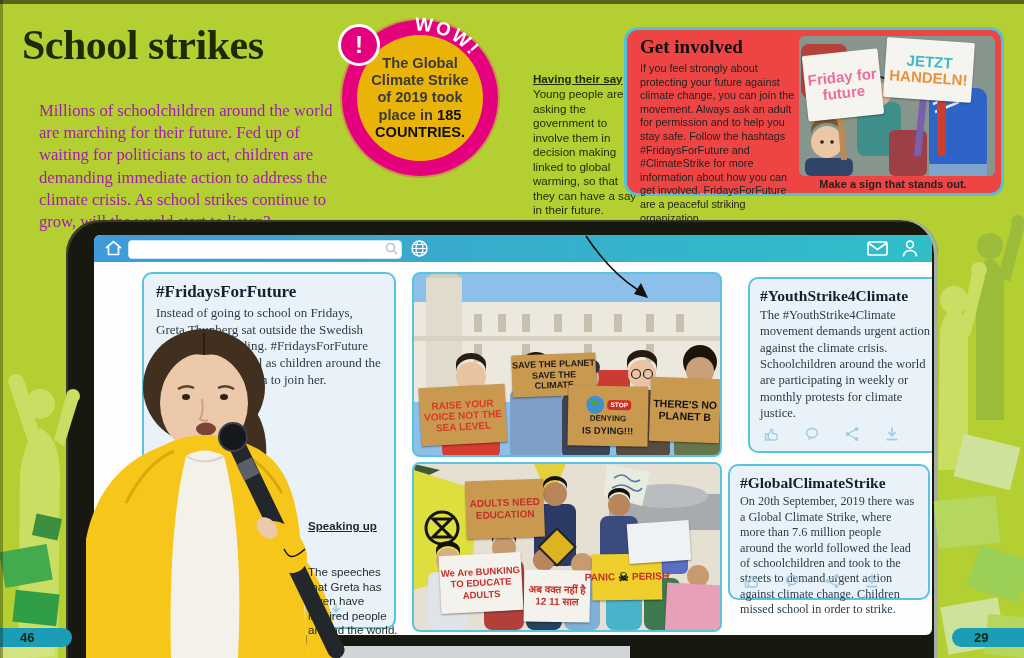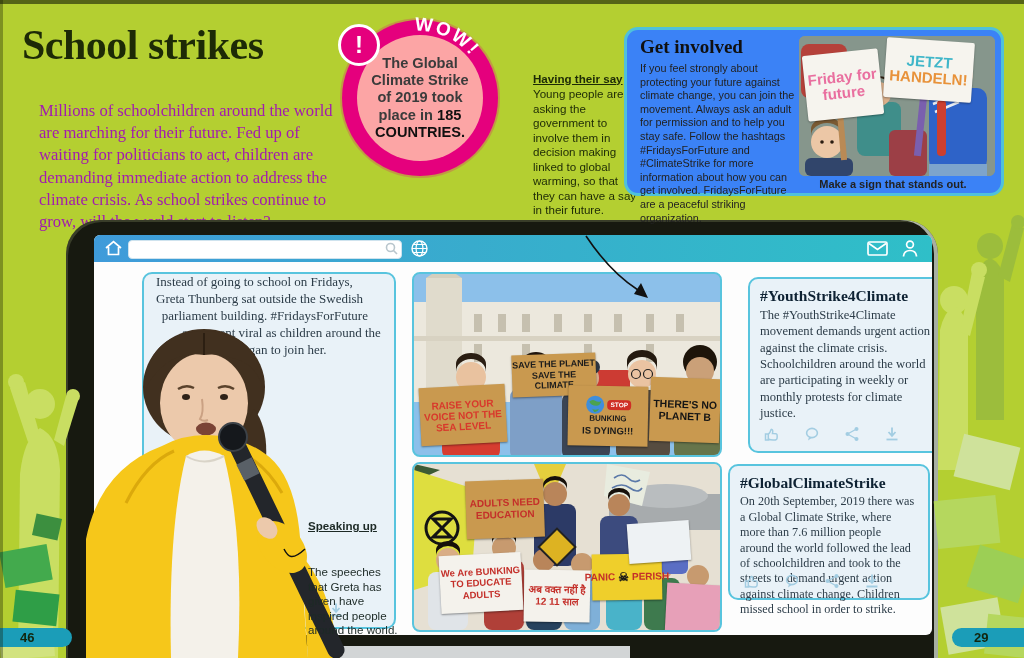--- a/index.html
+++ b/index.html
@@ -13,39 +13,39 @@
   
   .title{position:absolute;left:22px;top:24px;margin:0;
          font:700 42px/1 "Liberation Serif",serif;color:#1d2a06;letter-spacing:-.5px;}
   .intro{position:absolute;left:23px;top:84px;width:312px;margin:16px;
          font:16.6px/1.34 "Liberation Serif",serif;color:#a21caf;}
 
   
   .wow{position:absolute;left:342px;top:20px;width:156px;height:156px;z-index:5;}
   .wow .ring{position:absolute;inset:0;border-radius:50%;background:#e5007d;
              box-shadow:0 0 0 2px rgba(229,0,125,.25);}
-  .wow .inner{position:absolute;inset:15px;border-radius:50%;background:#fca5a5;
+  .wow .inner{position:absolute;inset:15px;border-radius:50%;background:#eab308;
               display:flex;align-items:center;justify-content:center;text-align:center;}
   .wow .inner .txt{width:112px;font:700 14.6px/1.18 "Liberation Sans",sans-serif;color:#3b3b3b;}
   .wow .inner .txt b{color:#101010;font-weight:800;}
   .wow .excl{position:absolute;left:-4px;top:4px;width:36px;height:36px;border-radius:50%;
              background:#e5007d;border:3px solid #fff;display:flex;align-items:center;
              justify-content:center;font:800 24px/1 "Liberation Sans",sans-serif;color:#fff;z-index:2;}
   .wow svg.arc{position:absolute;inset:0;overflow:visible;}
 
   
   .annot{position:absolute;color:#1d2a06;}
   .annot h3{margin:0 0 1px;font:700 11.6px/1.25 "Liberation Sans",sans-serif;text-decoration:underline;}
   .annot p{margin:0;font:11.6px/1.25 "Liberation Sans",sans-serif;}
   .hts{left:533px;top:72px;width:110px;z-index:5;}
   .speakup{position:absolute;left:214px;top:252px;width:90px;z-index:8;}
   .speakup h3,.speakup p{color:#1d2a26;margin-top:32px;}
 
   
-  .getinv{position:absolute;left:624px;top:27px;width:380px;height:169px;background:#3b82f6;
+  .getinv{position:absolute;left:624px;top:27px;width:380px;height:169px;background:#ef4444;
           border:3px solid #4fc1da;border-radius:14px;box-sizing:border-box;z-index:5;}
   .getinv h2{position:absolute;left:13px;top:6px;margin:0;
              font:700 19px/1.2 "Liberation Serif",serif;color:#101010;}
   .getinv .body{position:absolute;left:13px;top:32px;width:158px;
                 font:10.8px/1.26 "Liberation Sans",sans-serif;color:#222;}
   .getinv .photo{position:absolute;left:172px;top:6px;width:196px;height:140px;
                  border-radius:6px;overflow:hidden;background:#86968c;}
   .getinv .caption{position:absolute;left:160px;top:148px;width:212px;text-align:center;
                    font:700 11px/1.2 "Liberation Sans",sans-serif;color:#222;}
   .gi-sign{position:absolute;background:#f6f4ee;border-radius:2px;
@@ -269,20 +269,21 @@
             <rect x="1" y="1" width="19" height="13" rx="1.5" fill="none" stroke="#fff" stroke-width="1.7"></rect>
             <path d="M2,2.5 L10.5,8.5 L19,2.5" fill="none" stroke="#fff" stroke-width="1.7"></path>
           </svg>
         <svg class="person" width="18" height="19" viewBox="0 0 18 19">
             <circle cx="9" cy="5.5" r="3.4" fill="none" stroke="#fff" stroke-width="1.7"></circle>
             <path d="M2.5,17.5 Q3,11.5 9,11.5 Q15,11.5 15.5,17.5" fill="none" stroke="#fff" stroke-width="1.7"></path>
           </svg>
       </div>
 
       <div class="card card-fff">
+        <h2>#FridaysForFuture</h2>
         <div class="head-spacer"></div>
         <p>Instead of going to school on Fridays, Greta Thunberg sat outside the Swedish parliament building. #FridaysForFuture soon went viral as children around the world began to join her.</p>
         <div class="actions">
           <svg width="16" height="16" viewBox="0 0 16 16">
             <ellipse cx="8" cy="7" rx="5.4" ry="4.6" fill="none" stroke="#a3cde2" stroke-width="1.6"></ellipse>
             <path d="M5,11 L4,14.4 L8.4,11.6" fill="#a3cde2"></path>
             </svg>
           <svg width="16" height="16" viewBox="0 0 16 16">
             <circle cx="12.5" cy="3" r="2" fill="#a3cde2"></circle>
               <circle cx="3.5" cy="8" r="2" fill="#a3cde2"></circle>
@@ -346,21 +347,21 @@
           <span>SAVE THE CLIMATE</span>
           </div>
         <div class="board cardboard b-dying">
           <div>
             <svg width="20" height="20" viewBox="0 0 20 20" style="vertical-align:middle">
               <circle cx="10" cy="10" r="9" fill="#3f8edb"></circle>
               <path d="M4,7 q3,-3 6,-1 q3,2 6,0 q-1,5 -5,5 q-5,0 -7,-4 Z" fill="#4ca24e"></path>
               <path d="M7,14 q3,2 7,0 q-2,4 -5,3 Z" fill="#4ca24e"></path>
               </svg>
             <span class="stop">STOP</span>
-            <span>BUNKING</span>
+            <span>DENYING</span>
           </div>
           <div class="dying">IS DYING!!!</div>
         </div>
         <div class="board cardboard b-planet">
           <span>THERE'S NO PLANET B</span>
           </div>
       </div>
 
       <div class="card card-ys">
         <h2>#YouthStrike4Climate</h2>

